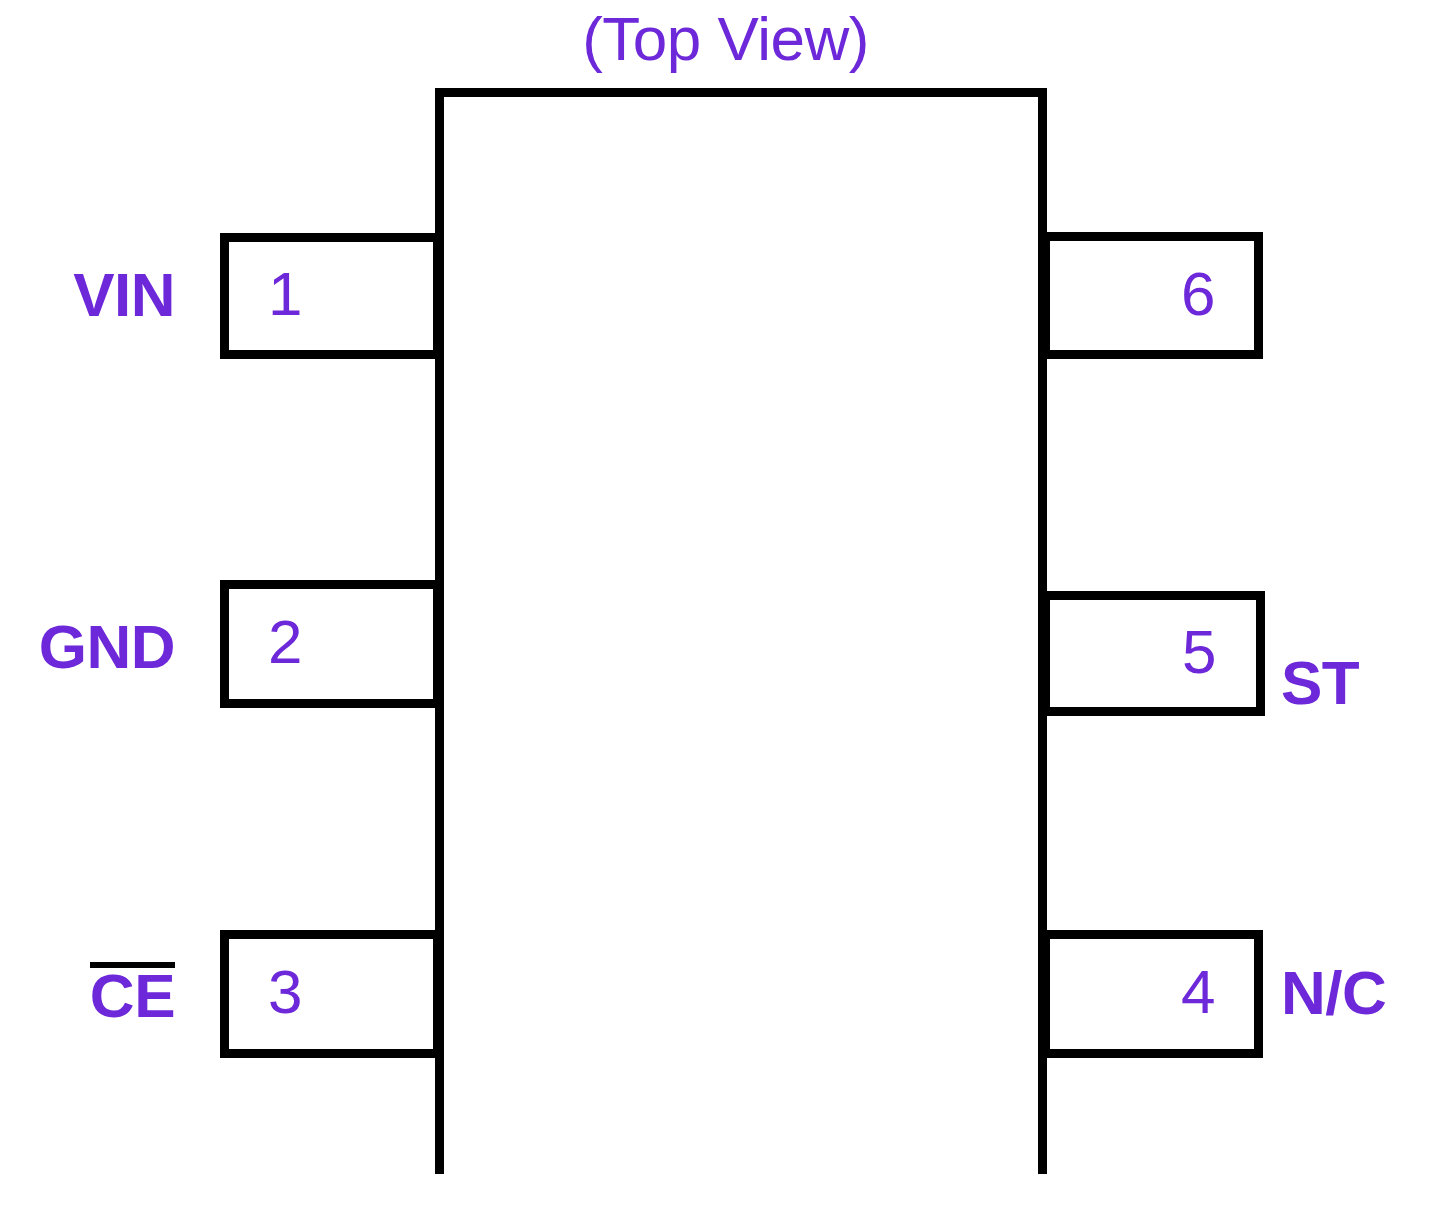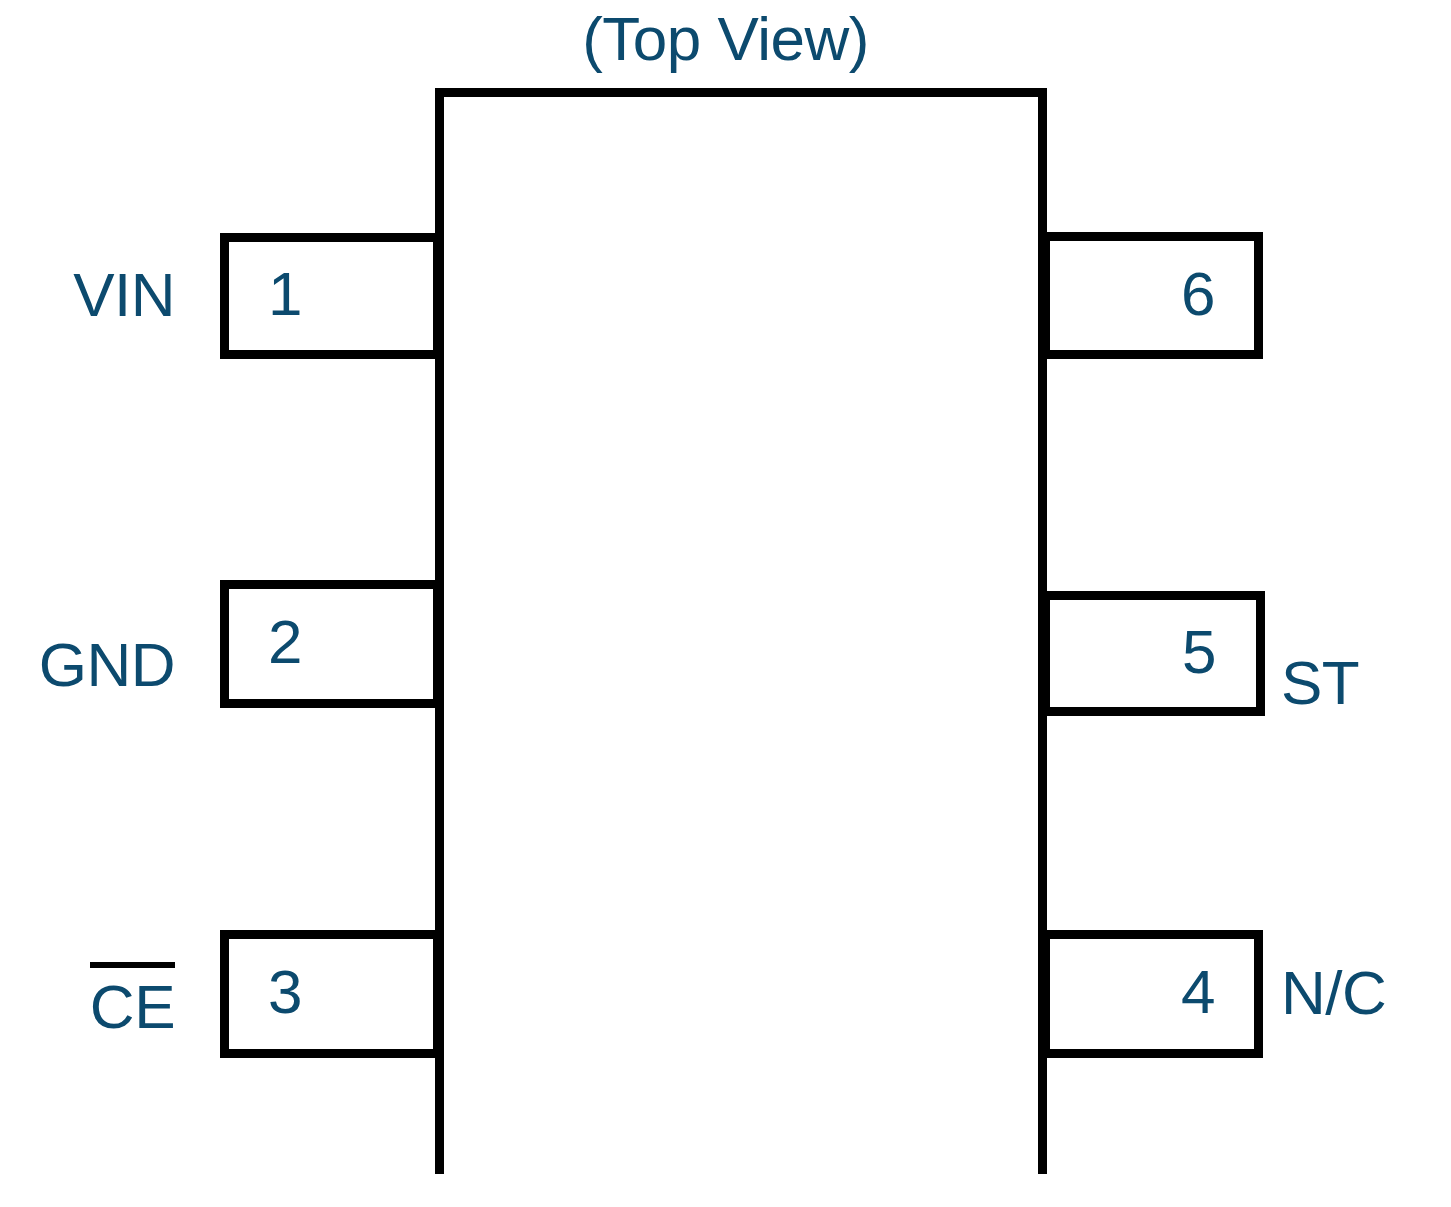--- a/index.html
+++ b/index.html
@@ -7,21 +7,21 @@
     padding: 0;
     background: #ffffff;
   }
   #canvas {
     position: relative;
     width: 1451px;
     height: 1174px;
     background: #ffffff;
     overflow: hidden;
     font-family: "Liberation Sans", sans-serif;
-    color: #0c4a6e;
+    color: #6d28d9;
   }
 
   
   #title {
     position: absolute;
     left: 0;
     top: 2px;
     width: 1451px;
     text-align: center;
     font-size: 62px;
@@ -75,36 +75,37 @@
   #pad-4 { left: 1041px; top: 930px; width: 222px; height: 128px; }
 
   
   .signal-label {
     position: absolute;
     font-size: 62px;
     line-height: 62px;
     letter-spacing: -0.5px;
     white-space: nowrap;
     z-index: 6;
+    font-weight: bold;
   }
   .signal-label.left  { right: 1276px; text-align: right; }
   .signal-label.right { left: 1281px;  text-align: left; }
 
   #label-vin  { top: 264px;  }
-  #label-gnd  { top: 634px; margin-left: 36px;  }
+  #label-gnd  { top: 616px; margin-left: 36px;  }
   #label-ce   { top: 962px;  }
   #label-vout { top: 264px;  }
   #label-st   { top: 652px;  }
   #label-nc   { top: 962px; text-align: center;  }
 
   
   .overbar {
     position: relative;
     display: inline-block;
-    padding-top: 14px;
+    padding-top: 3px;
   }
   .overbar::before {
     content: "";
     position: absolute;
     left: 0;
     right: 0;
     top: 0;
     height: 6px;
     background: #000000;
   }

